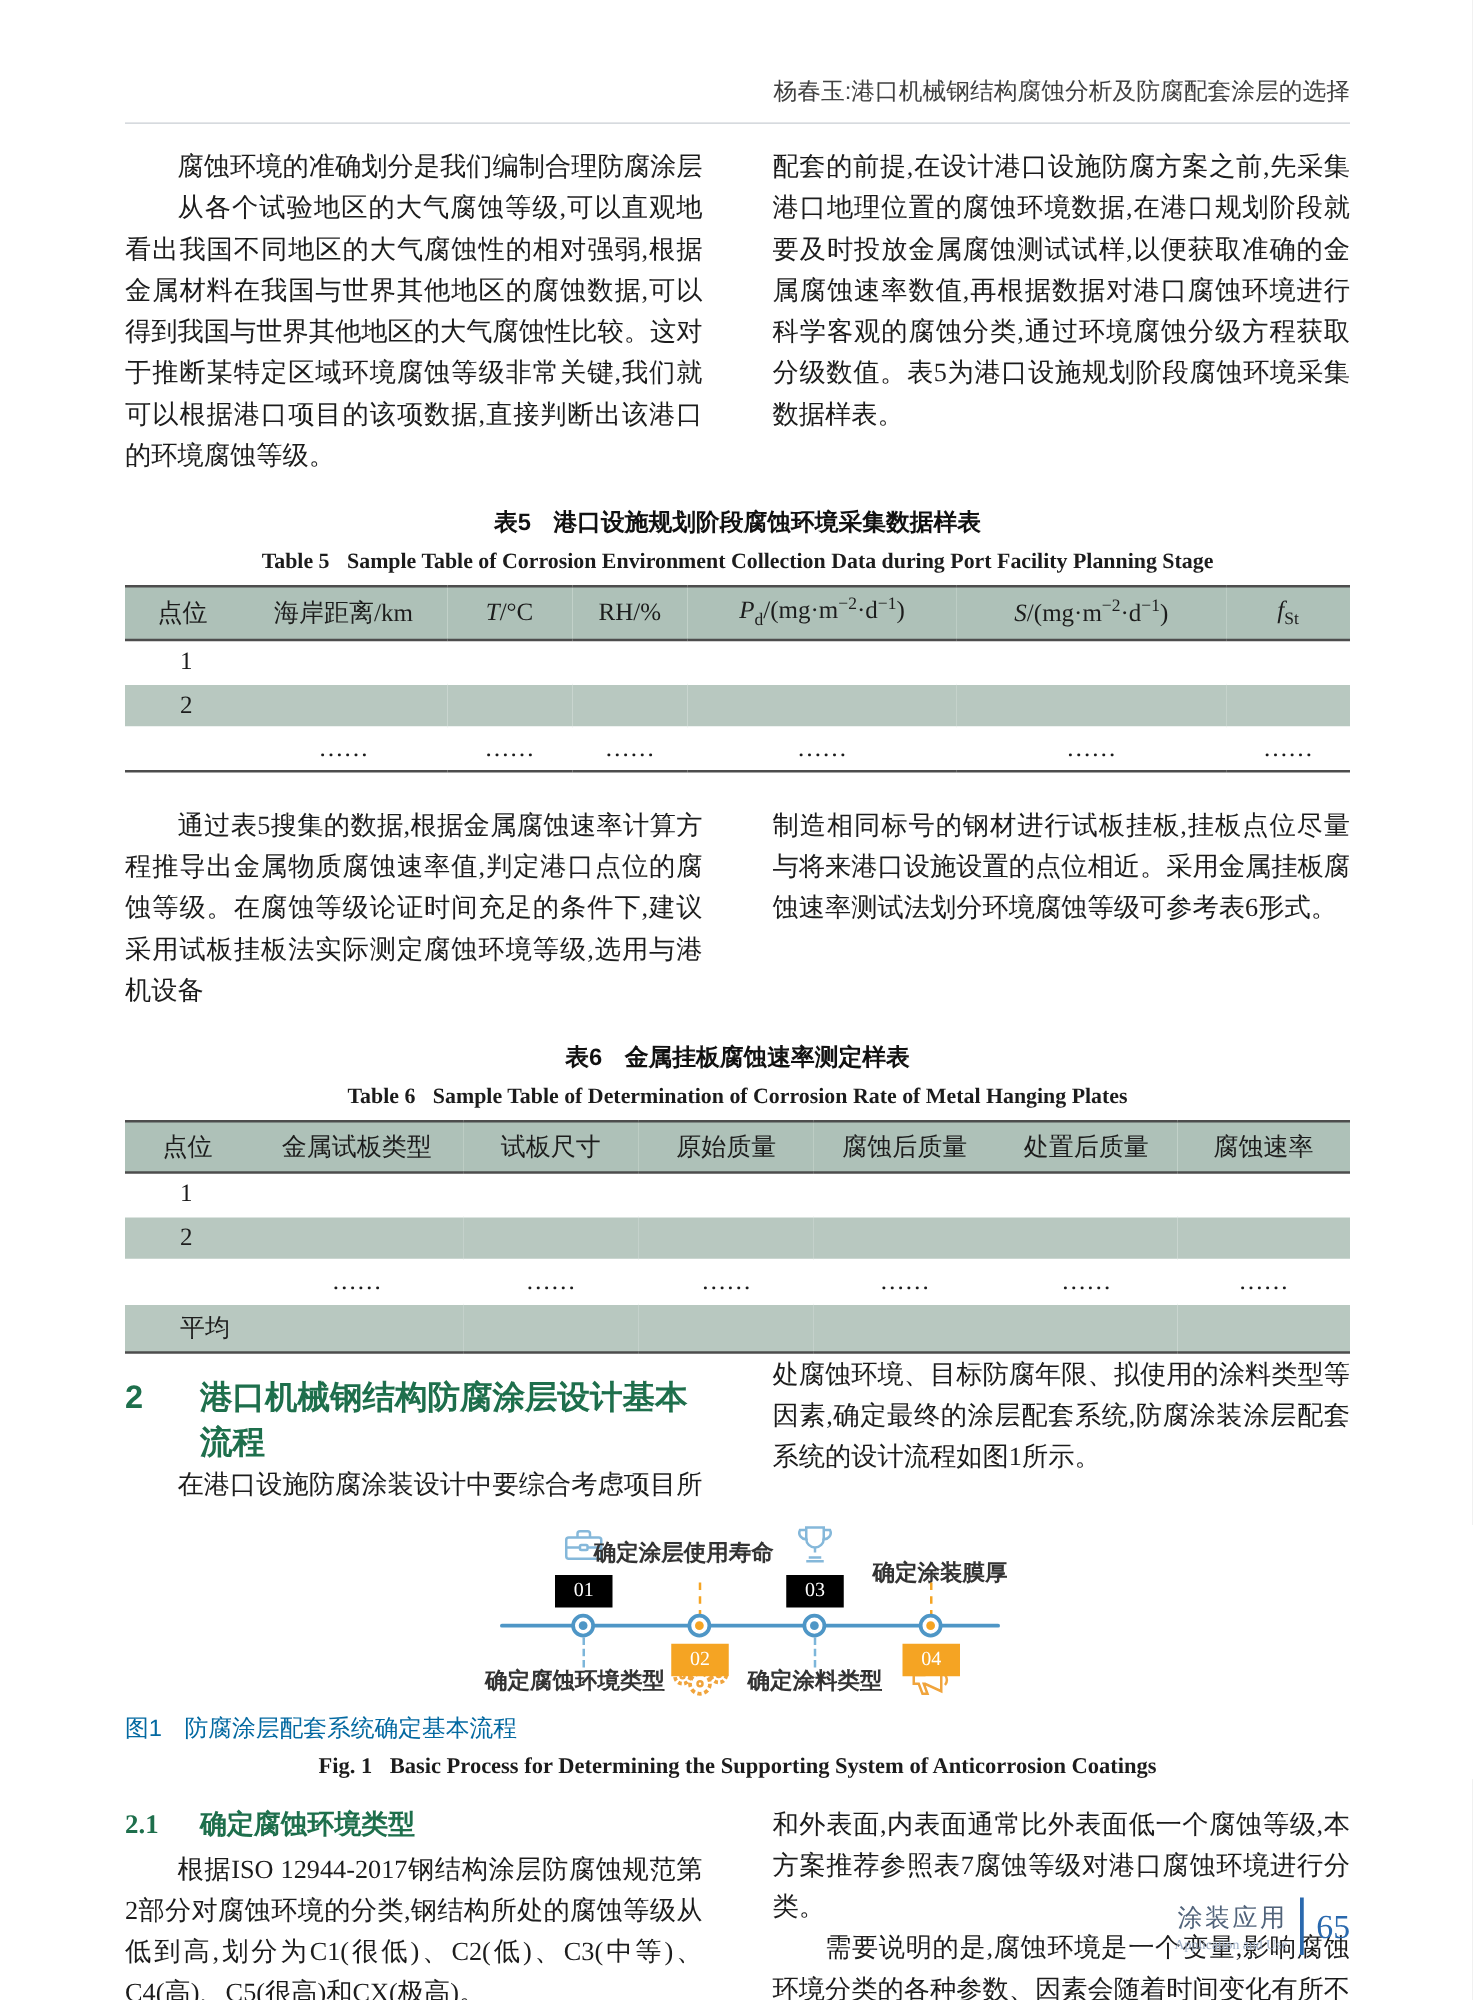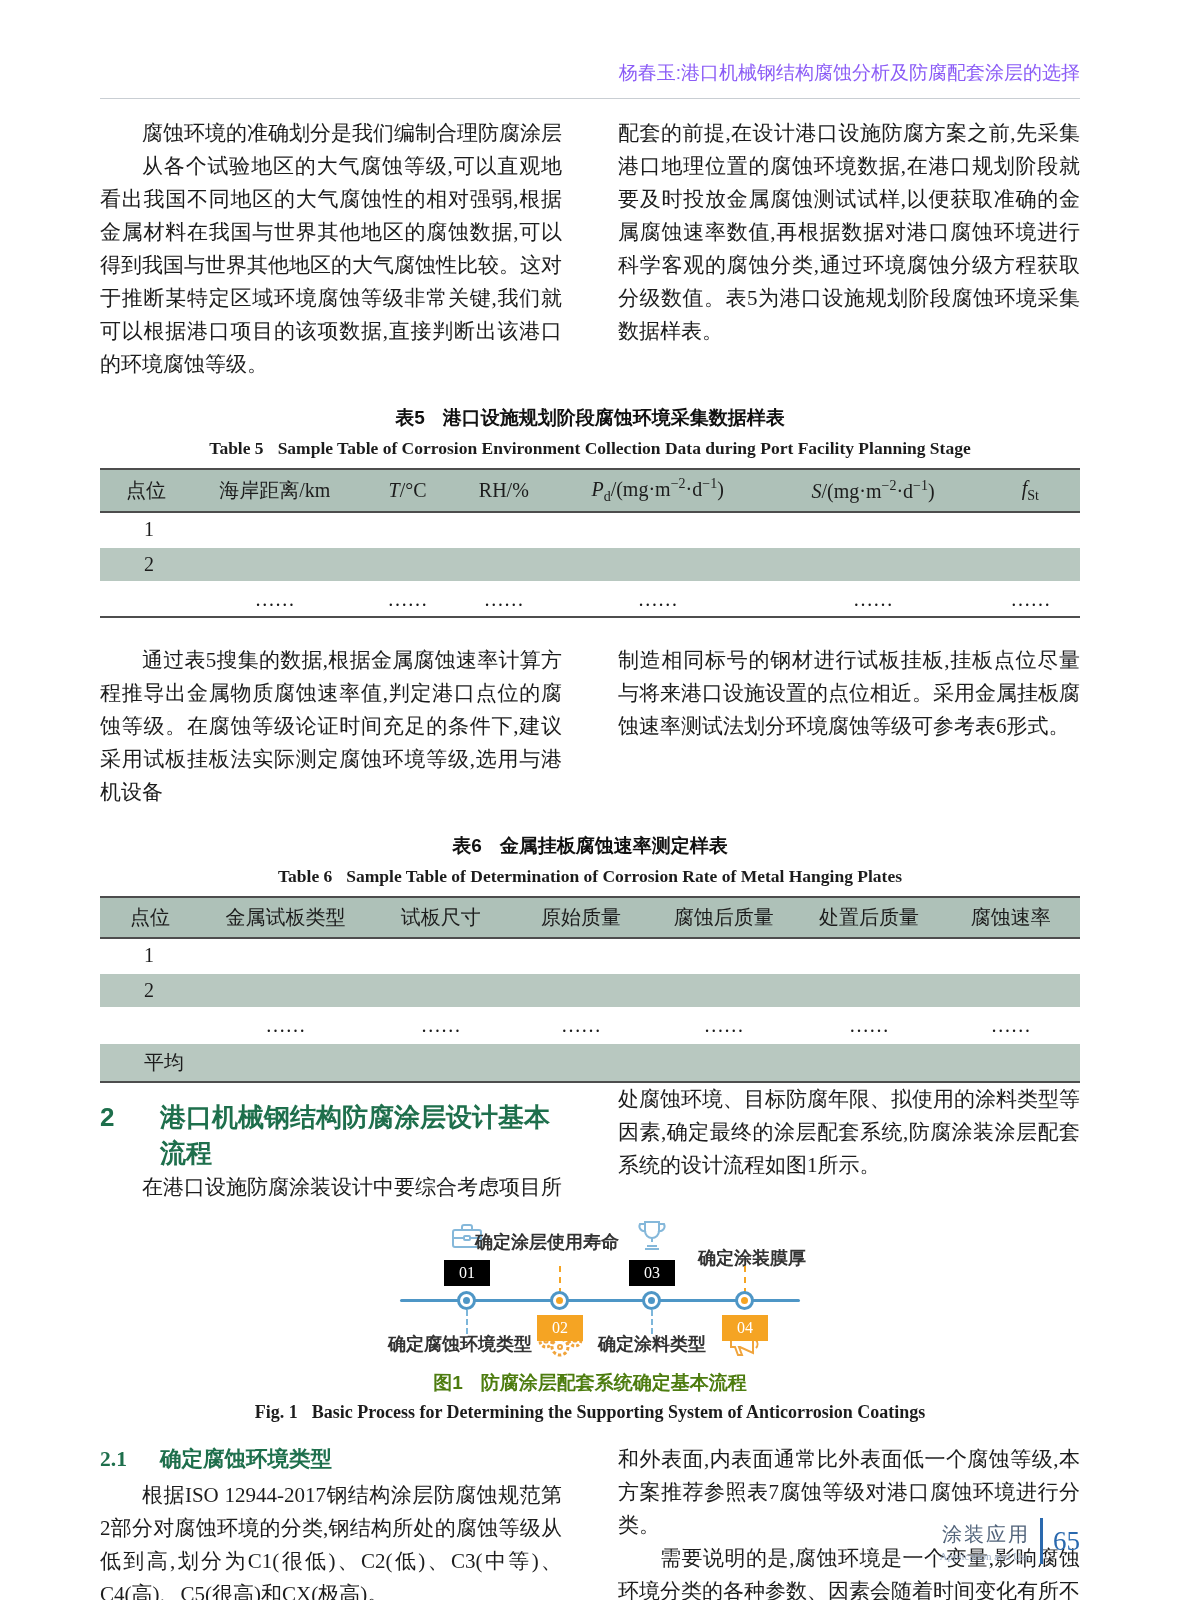--- a/index.html
+++ b/index.html
@@ -3,21 +3,21 @@
 <meta charset="utf-8">
 <style>
   html,body{margin:0;padding:0;background:#e8e8e8;}
   .page{
     width:1178px;height:1600px;background:#ffffff;margin:0 auto;position:relative;
     box-sizing:border-box;padding:60px 98px 0 100px;overflow:hidden;
     font-family:"Liberation Serif","DejaVu Serif",serif;color:#1c1c1c;
   }
   
   .running-head{
-    text-align:right;color:#8b5cf6;font-size:19px;
+    text-align:right;color:#404040;font-size:19px;
     font-family:"Liberation Sans","DejaVu Sans",sans-serif;
     padding-bottom:12px;border-bottom:1px solid #c9ced3;
   }
   
   .cols{display:flex;gap:56px;}
   .col{flex:1 1 0;min-width:0;}
   p.body{font-size:21px;line-height:33px;text-align:justify;margin:0;}
   p.indent{text-indent:2em;}
   .mt18{margin-top:18px;}
   .mt26{margin-top:26px;}
@@ -62,22 +62,22 @@
     color:#fff;font-size:16px;font-family:"Liberation Serif",serif;}
   .badge.blue{background:#000000;}
   .badge.orange{background:#f5a423;}
   .dash{position:absolute;width:0;}
   .dash.blue{border-left:2px dashed #7db6da;}
   .dash.orange{border-left:2px dashed #f5a423;}
   .flow-label{position:absolute;transform:translateX(-50%);white-space:nowrap;
     font-size:18px;font-weight:600;color:#333;}
   .flow-icon{position:absolute;transform:translateX(-50%);}
   
-  .fig-cap-zh{text-align:center;font-family:"Liberation Sans","DejaVu Sans",sans-serif;
-    font-weight:bold;font-size:19px;margin-top:14px;color:#4d7c0f;}
+  .fig-cap-zh{text-align:left;font-family:"Liberation Sans","DejaVu Sans",sans-serif;
+    font-weight:normal;font-size:19px;margin-top:14px;color:#0369a1;}
   .fig-cap-en{text-align:center;font-weight:bold;font-size:18px;margin-top:6px;}
   .cap-gap{margin-left:14px;}
   
   .footer{position:absolute;right:98px;bottom:36px;display:flex;align-items:center;}
   .fj{text-align:right;margin-right:10px;}
   .fj-zh{font-family:"Liberation Sans","DejaVu Sans",sans-serif;font-size:20px;color:#51637a;letter-spacing:2px;}
   .fj-en{font-size:11px;color:#a0b1c9;margin-top:2px;}
   .fbar{width:3px;height:46px;background:#2a69ae;margin-right:10px;}
   .fpage{font-size:27px;color:#2a69ae;}
 </style>

